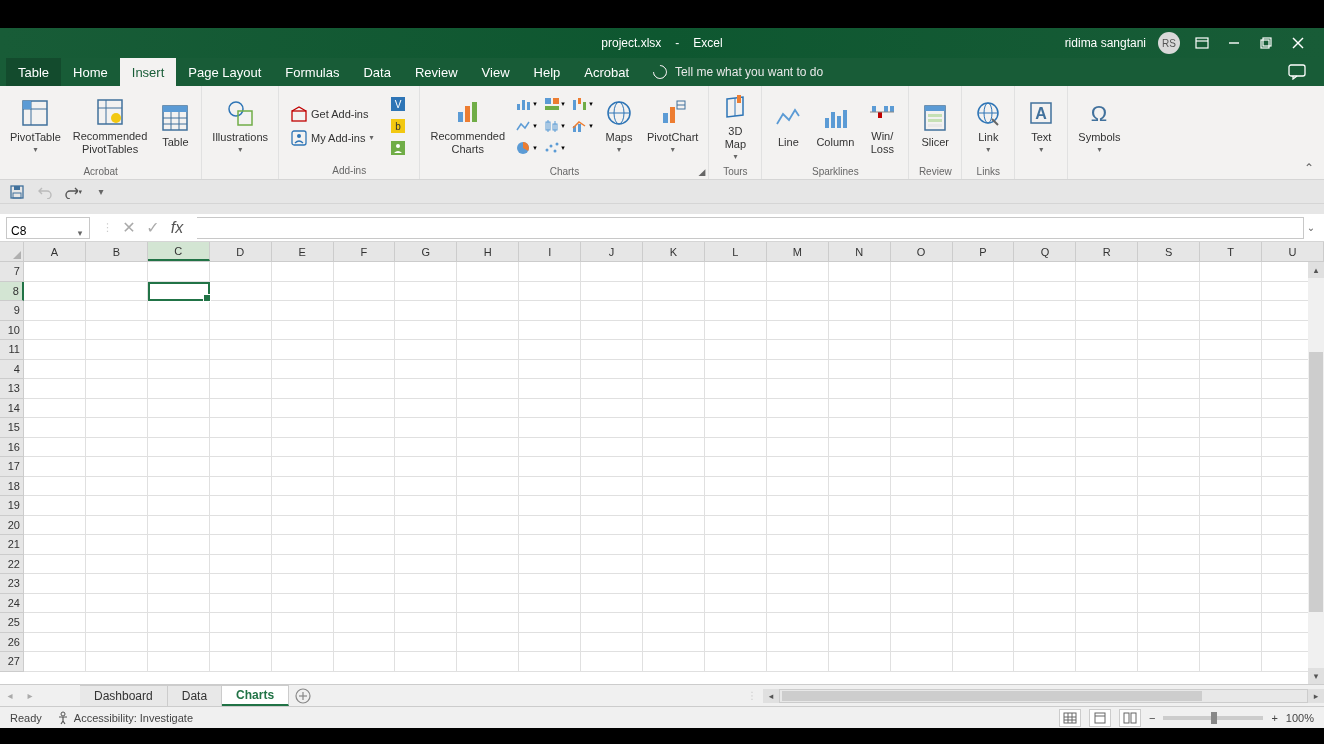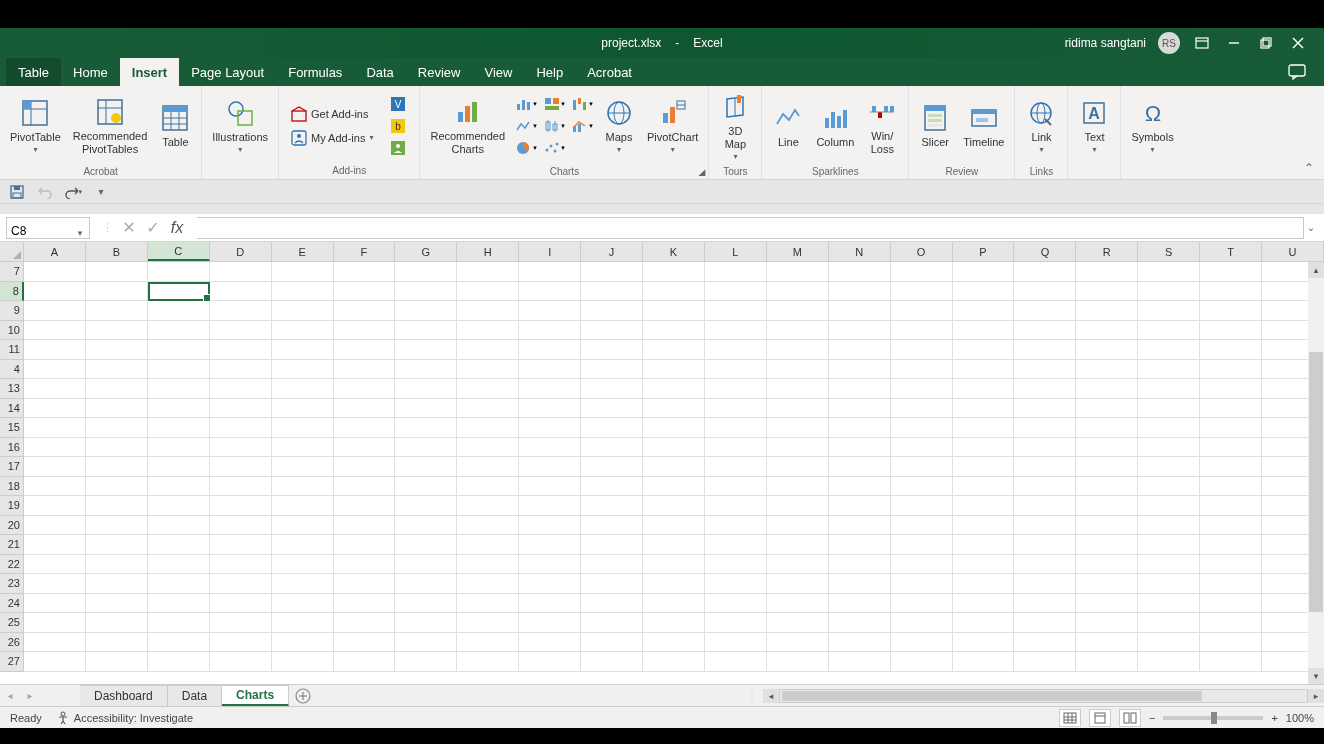--- a/index.html
+++ b/index.html
@@ -10,21 +10,21 @@
 .title-bar { height: 30px; background: linear-gradient(to right, #185c37, #0e5730, #185c37); display: flex; align-items: center; color: #fff; font-size: 12px; position: relative; }
 .title-center { position: absolute; left: 50%; transform: translateX(-50%); display: flex; align-items: center; gap: 14px; }
 .title-right { margin-left: auto; display: flex; align-items: center; gap: 12px; padding-right: 16px; }
 .user-badge { width: 22px; height: 22px; border-radius: 50%; background: #d9d9d9; color: #555; display: flex; align-items: center; justify-content: center; font-size: 10px; }
 .win-btn { width: 20px; height: 20px; display: flex; align-items: center; justify-content: center; cursor: pointer; }
 
 
 .menu-tabs { height: 28px; background: #185c37; display: flex; align-items: stretch; padding-left: 6px; color: #fff; font-size: 13px; position: relative; }
 .menu-tab { padding: 0 12px; display: flex; align-items: center; cursor: pointer; }
 .menu-tab.file { background: #134b2d; }
-.menu-tab.active { background: #f3f2f1; color: #185c37; font-weight: 700; }
+.menu-tab.active { background: #f3f2f1; color: #185c37; font-weight: 400; }
 .tell-me { display: flex; align-items: center; gap: 8px; margin-left: 12px; color: #e8e8e8; font-size: 12px; }
 .tell-me-icon { width: 14px; height: 14px; border: 1.5px solid #e8e8e8; border-radius: 50%; border-top-color: transparent; transform: rotate(-45deg); }
 .share-icon { position: absolute; right: 18px; top: 6px; }
 
 
 .ribbon { height: 94px; background: #f3f2f1; border-bottom: 1px solid #d5d5d5; display: flex; position: relative; }
 .ribbon-group { display: flex; flex-direction: column; border-right: 1px solid #e1e1e1; }
 .ribbon-group-body { flex: 1; display: flex; align-items: center; padding: 2px 4px; }
 .ribbon-group-label { font-size: 10px; color: #666; text-align: center; padding-bottom: 2px; height: 14px; }
 .big-btn { display: flex; flex-direction: column; align-items: center; justify-content: center; padding: 2px 6px; cursor: pointer; min-width: 42px; height: 76px; font-size: 11px; color: #333; text-align: center; line-height: 1.2; }
@@ -138,20 +138,24 @@
     <div class="menu-tab file">Table</div>
     <div class="menu-tab">Home</div>
     <div class="menu-tab active">Insert</div>
     <div class="menu-tab">Page Layout</div>
     <div class="menu-tab">Formulas</div>
     <div class="menu-tab">Data</div>
     <div class="menu-tab">Review</div>
     <div class="menu-tab">View</div>
     <div class="menu-tab">Help</div>
     <div class="menu-tab">Acrobat</div>
+    <div class="tell-me">
+      <span class="tell-me-icon"></span>
+      <span>Tell me what you want to do</span>
+    </div>
     <div class="share-icon">
       <svg width="18" height="16" viewBox="0 0 18 16">
           <rect x="1" y="1" width="16" height="11" rx="2" fill="none" stroke="#fff" stroke-width="1.3"></rect>
           <path d="M5 12 L5 15 L9 12" fill="none" stroke="#fff" stroke-width="1.3"></path>
         </svg>
     </div>
   </div>
 
   <div class="ribbon">
 
@@ -429,30 +433,20 @@
               <svg width="28" height="28">
                 <rect x="4" y="2" width="20" height="24" fill="none" stroke="#41719c" stroke-width="1.5"></rect>
                 <rect x="4" y="2" width="20" height="5" fill="#5b9bd5"></rect>
                 <rect x="7" y="10" width="14" height="3" fill="#c5e0b4"></rect>
                 <rect x="7" y="15" width="14" height="3" fill="#c5e0b4"></rect>
                 <rect x="7" y="20" width="14" height="3" fill="#e8e8e8"></rect>
               </svg>
             </div>
           <span>Slicer</span>
         </div>
-        <div class="big-btn">
-          <div class="icon-box">
-              <svg width="28" height="28">
-                <rect x="2" y="6" width="24" height="16" fill="none" stroke="#41719c" stroke-width="1.5"></rect>
-                <rect x="2" y="6" width="24" height="4" fill="#5b9bd5"></rect>
-                <rect x="6" y="14" width="12" height="4" fill="#9dc3e6"></rect>
-              </svg>
-            </div>
-          <span>Timeline</span>
-        </div>
       </div>
       <div class="ribbon-group-label">Review</div>
     </div>
 
     <div class="ribbon-group">
       <div class="ribbon-group-body">
         <div class="big-btn">
           <div class="icon-box">
               <svg width="28" height="28">
                 <circle cx="14" cy="14" r="10" fill="none" stroke="#2e75b6" stroke-width="1.5"></circle>

